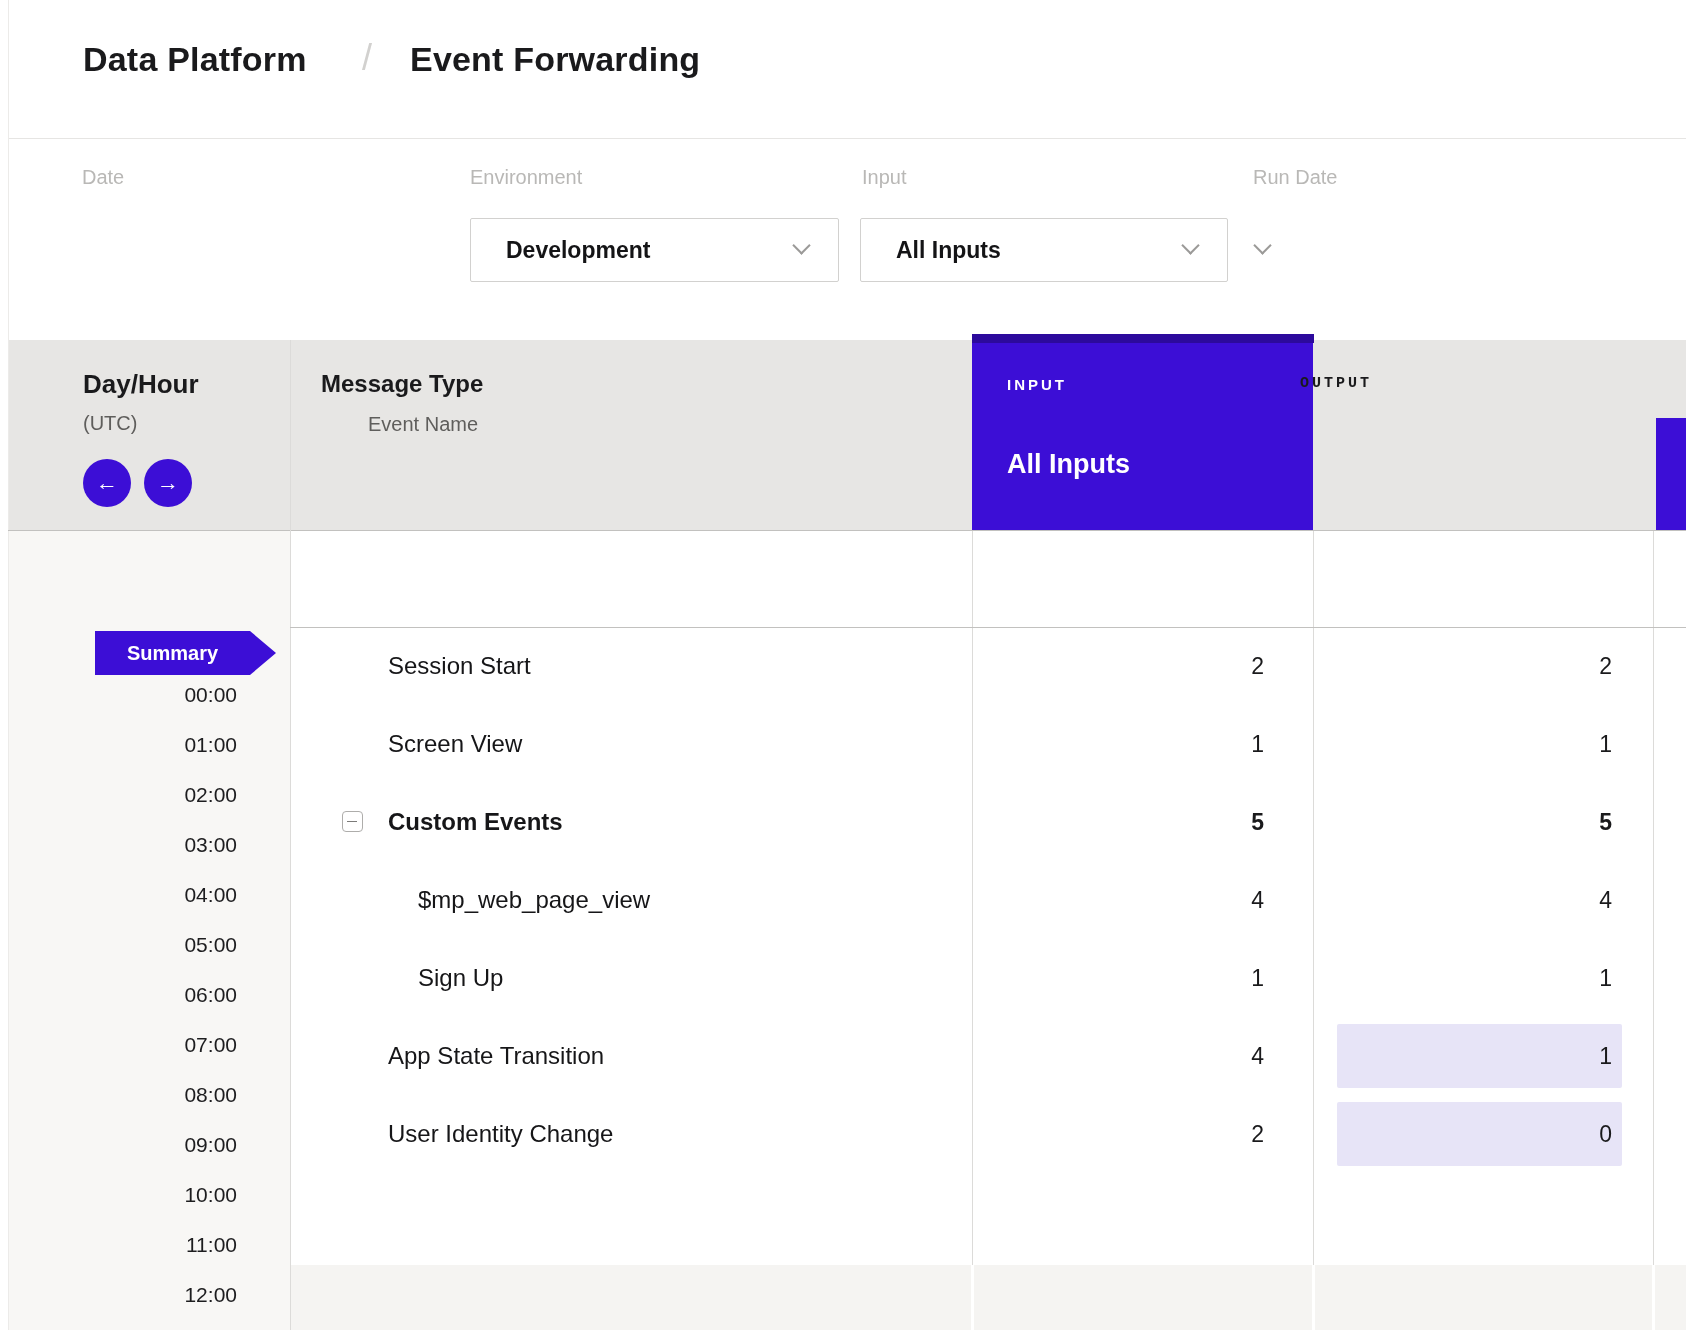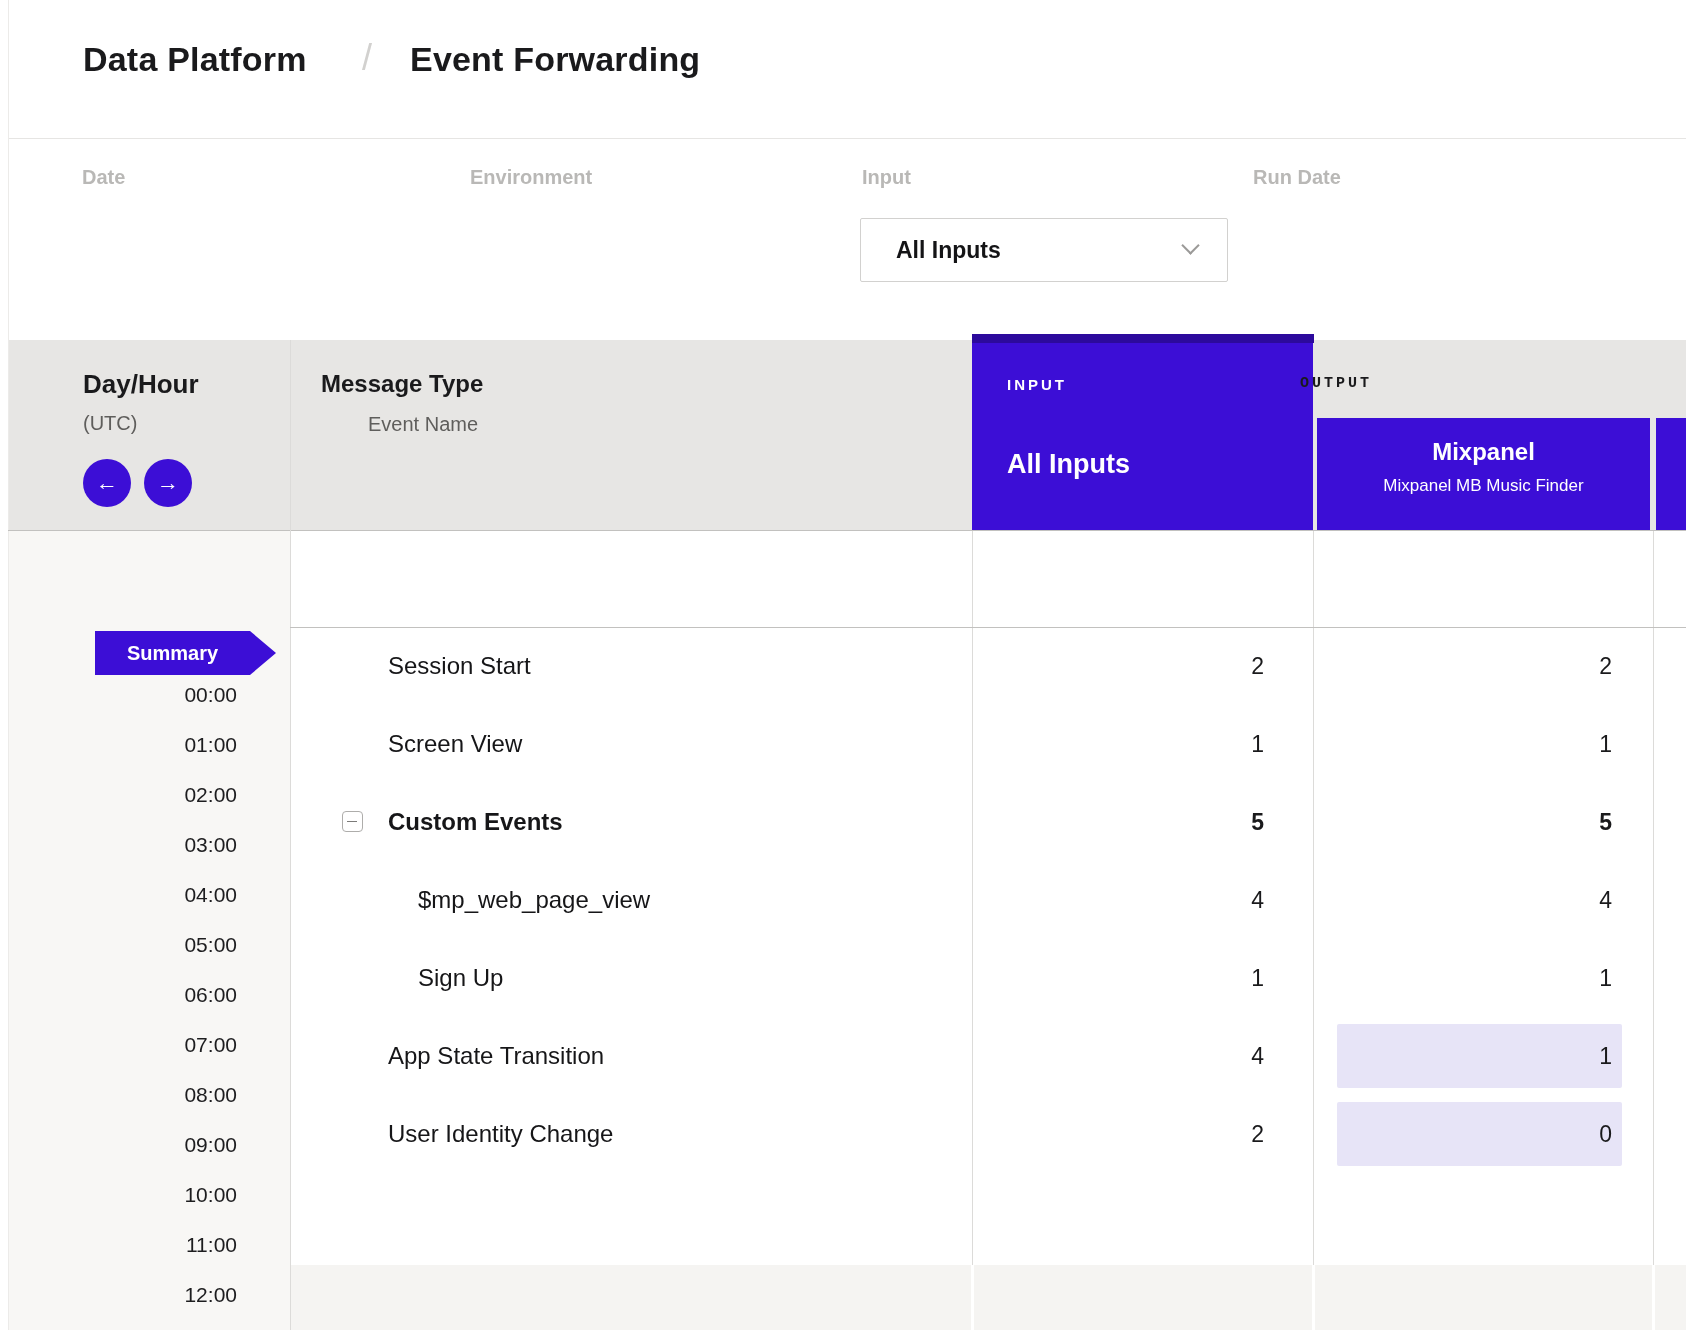--- a/index.html
+++ b/index.html
@@ -20,21 +20,21 @@
   .gutter-line{left:8px;top:0;width:1px;height:1330px;background:#ecebe9;}
 
   
   .crumb-bar{left:9px;top:0;width:1677px;height:139px;border-bottom:1px solid #e6e5e3;background:#fff;}
   .crumb{position:absolute;top:40px;font-size:34px;font-weight:600;letter-spacing:.2px;}
   .crumb-section{left:74px;}
   .crumb-sep{left:353px;color:#d2d1cf;font-weight:400;font-size:36px;top:37px;}
   .crumb-page{left:401px;}
 
   
-  .flabel{position:absolute;top:166px;font-size:20px;color:var(--gray-label);font-weight:bold;}
+  .flabel{position:absolute;top:166px;font-size:20px;color:var(--gray-label);}
   .fbox{position:absolute;top:218px;height:64px;background:#fff;border:1px solid var(--box-border);border-radius:2px;cursor:pointer;}
   .fbox .val{position:absolute;top:0;height:62px;line-height:62px;font-size:23px;font-weight:700;color:#141416;}
   .chev{position:absolute;width:13px;height:13px;border-right:2.5px solid #9b9a98;border-bottom:2.5px solid #9b9a98;transform:rotate(45deg);top:20px;}
   .rundate{position:absolute;left:1253px;top:218px;height:64px;line-height:64px;font-size:24px;font-weight:700;}
 
   
   .thead{left:9px;top:340px;width:1677px;height:190px;background:var(--hdr-gray);}
   .hline-530{left:8px;top:530px;width:1678px;height:1px;background:var(--line-mid);}
   .vdiv-hdr{left:290px;top:340px;width:1px;height:190px;background:var(--line-mid);}
   .vdiv{width:1px;background:var(--line-light);}
@@ -101,20 +101,25 @@
     <span class="crumb crumb-sep">/</span>
     <span class="crumb crumb-page">Event Forwarding</span>
   </div>
 
   <span class="flabel" style="left:82px">Date</span>
   <span class="flabel" style="left:470px">Environment</span>
   <span class="flabel" style="left:862px">Input</span>
   <span class="flabel" style="left:1253px">Run Date</span>
 
 
+  <div class="fbox" style="left:470px;width:369px">
+    <span class="val" style="left:35px">Development</span>
+    <span class="chev" style="left:788px;left:785px"></span>
+    <span class="chev" style="left:324px"></span>
+  </div>
 
   <div class="fbox" style="left:860px;width:368px">
     <span class="val" style="left:35px">All Inputs</span>
     <span class="chev" style="left:323px"></span>
   </div>
 
 
   <div class="abs thead"></div>
   <div class="abs vdiv-hdr"></div>
 
@@ -130,24 +135,20 @@
   <span class="abs msgtype-title">Message Type</span>
   <span class="abs msgtype-sub">Event Name</span>
 
   <div class="abs input-strip"></div>
   <div class="abs input-block">
     <span class="input-kicker kicker">INPUT</span>
     <span class="input-title">All Inputs</span>
   </div>
 
   <span class="abs kicker output-kicker">OUTPUT</span>
-  <div class="abs conn-block">
-    <div class="conn-title">Mixpanel</div>
-    <div class="conn-sub">Mixpanel MB Music Finder</div>
-  </div>
   <div class="abs conn-sliver"></div>
 
   <div class="abs leftcol"></div>
   <div class="abs hline-530"></div>
   <div class="abs vdiv-290"></div>
   <div class="abs vdiv" style="left:1313px;top:531px;height:734px"></div>
   <div class="abs vdiv" style="left:972px;top:531px;height:734px"></div>
   <div class="abs vdiv" style="left:1653px;top:531px;height:734px"></div>
 
   <div class="abs hline-627"></div>

